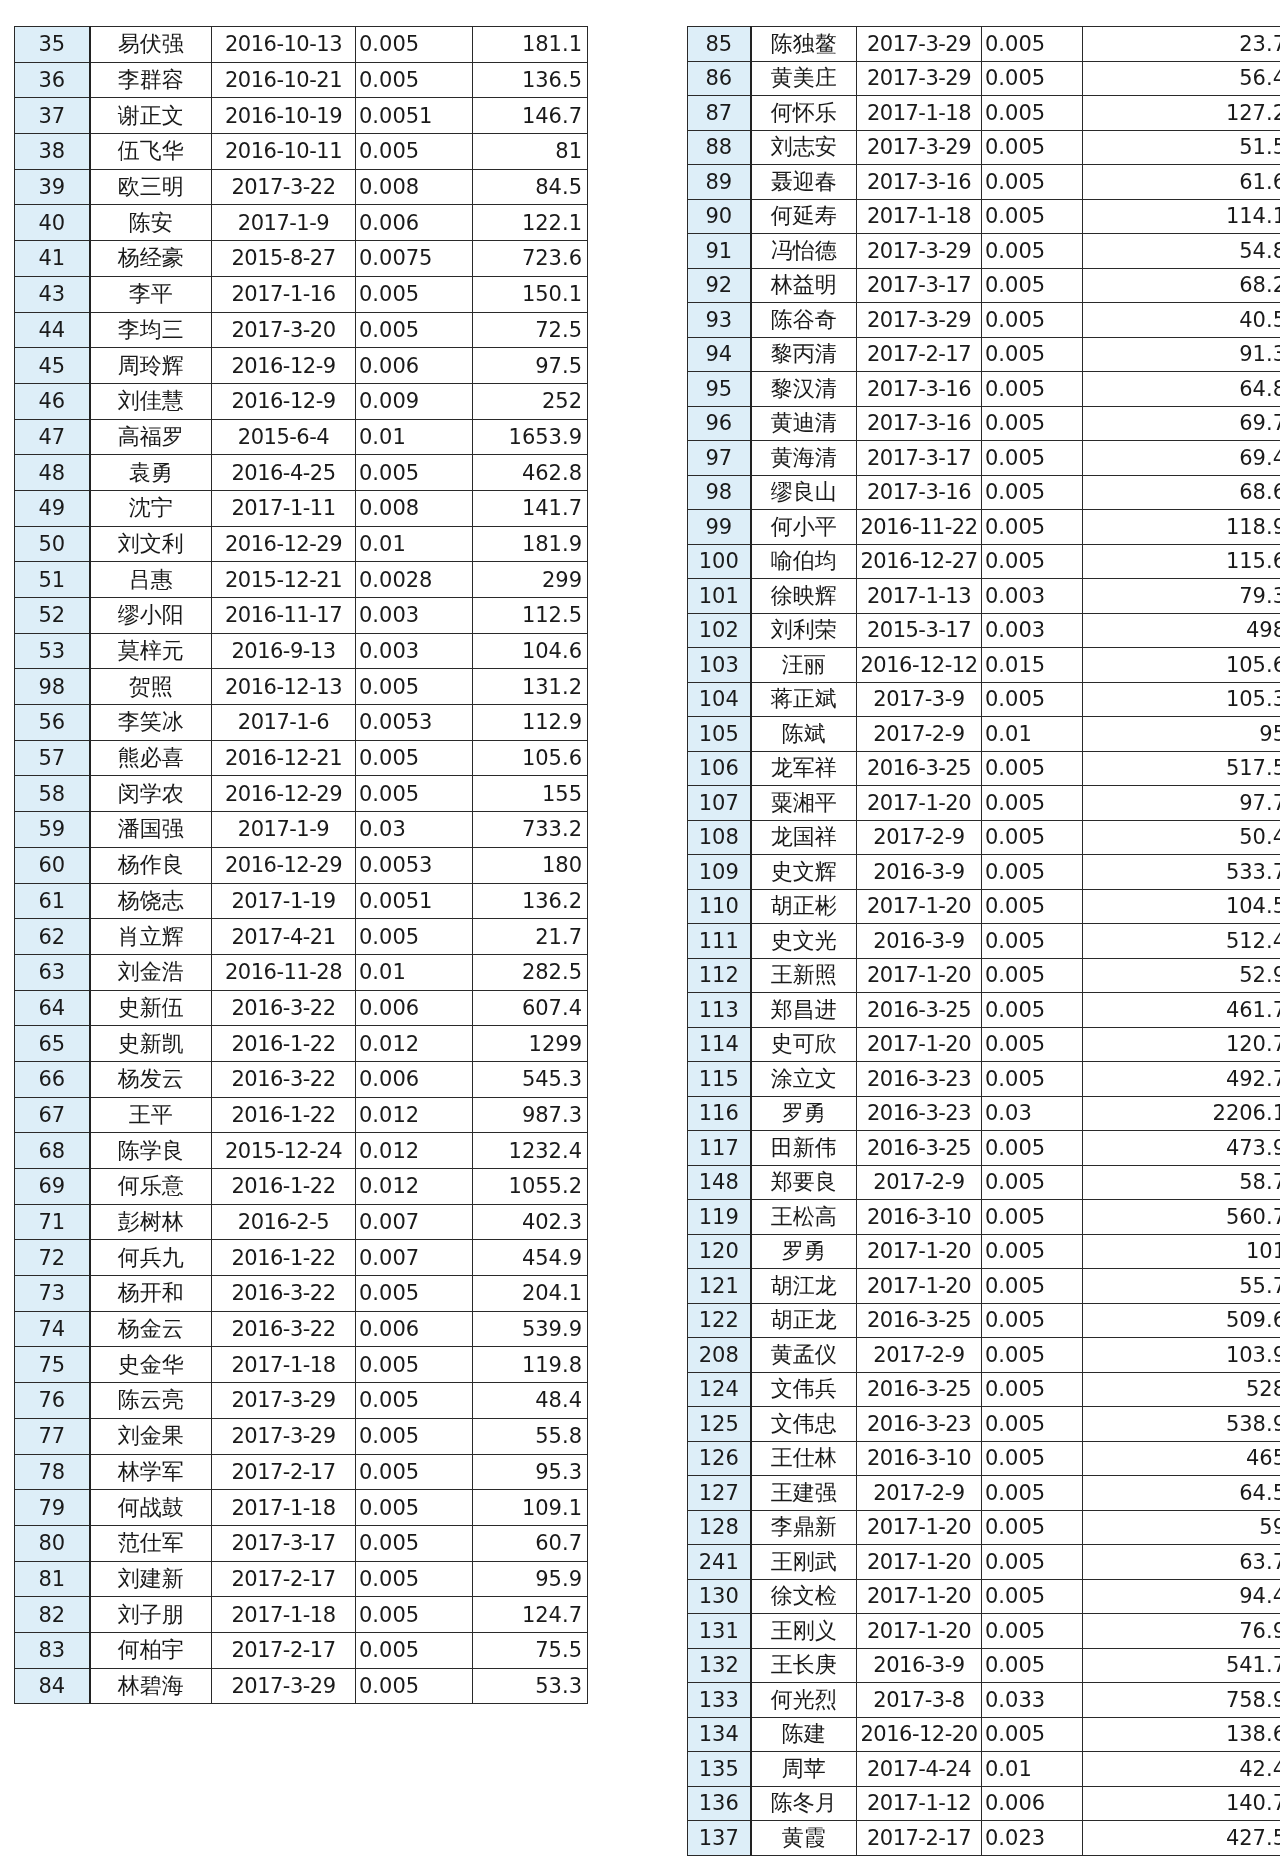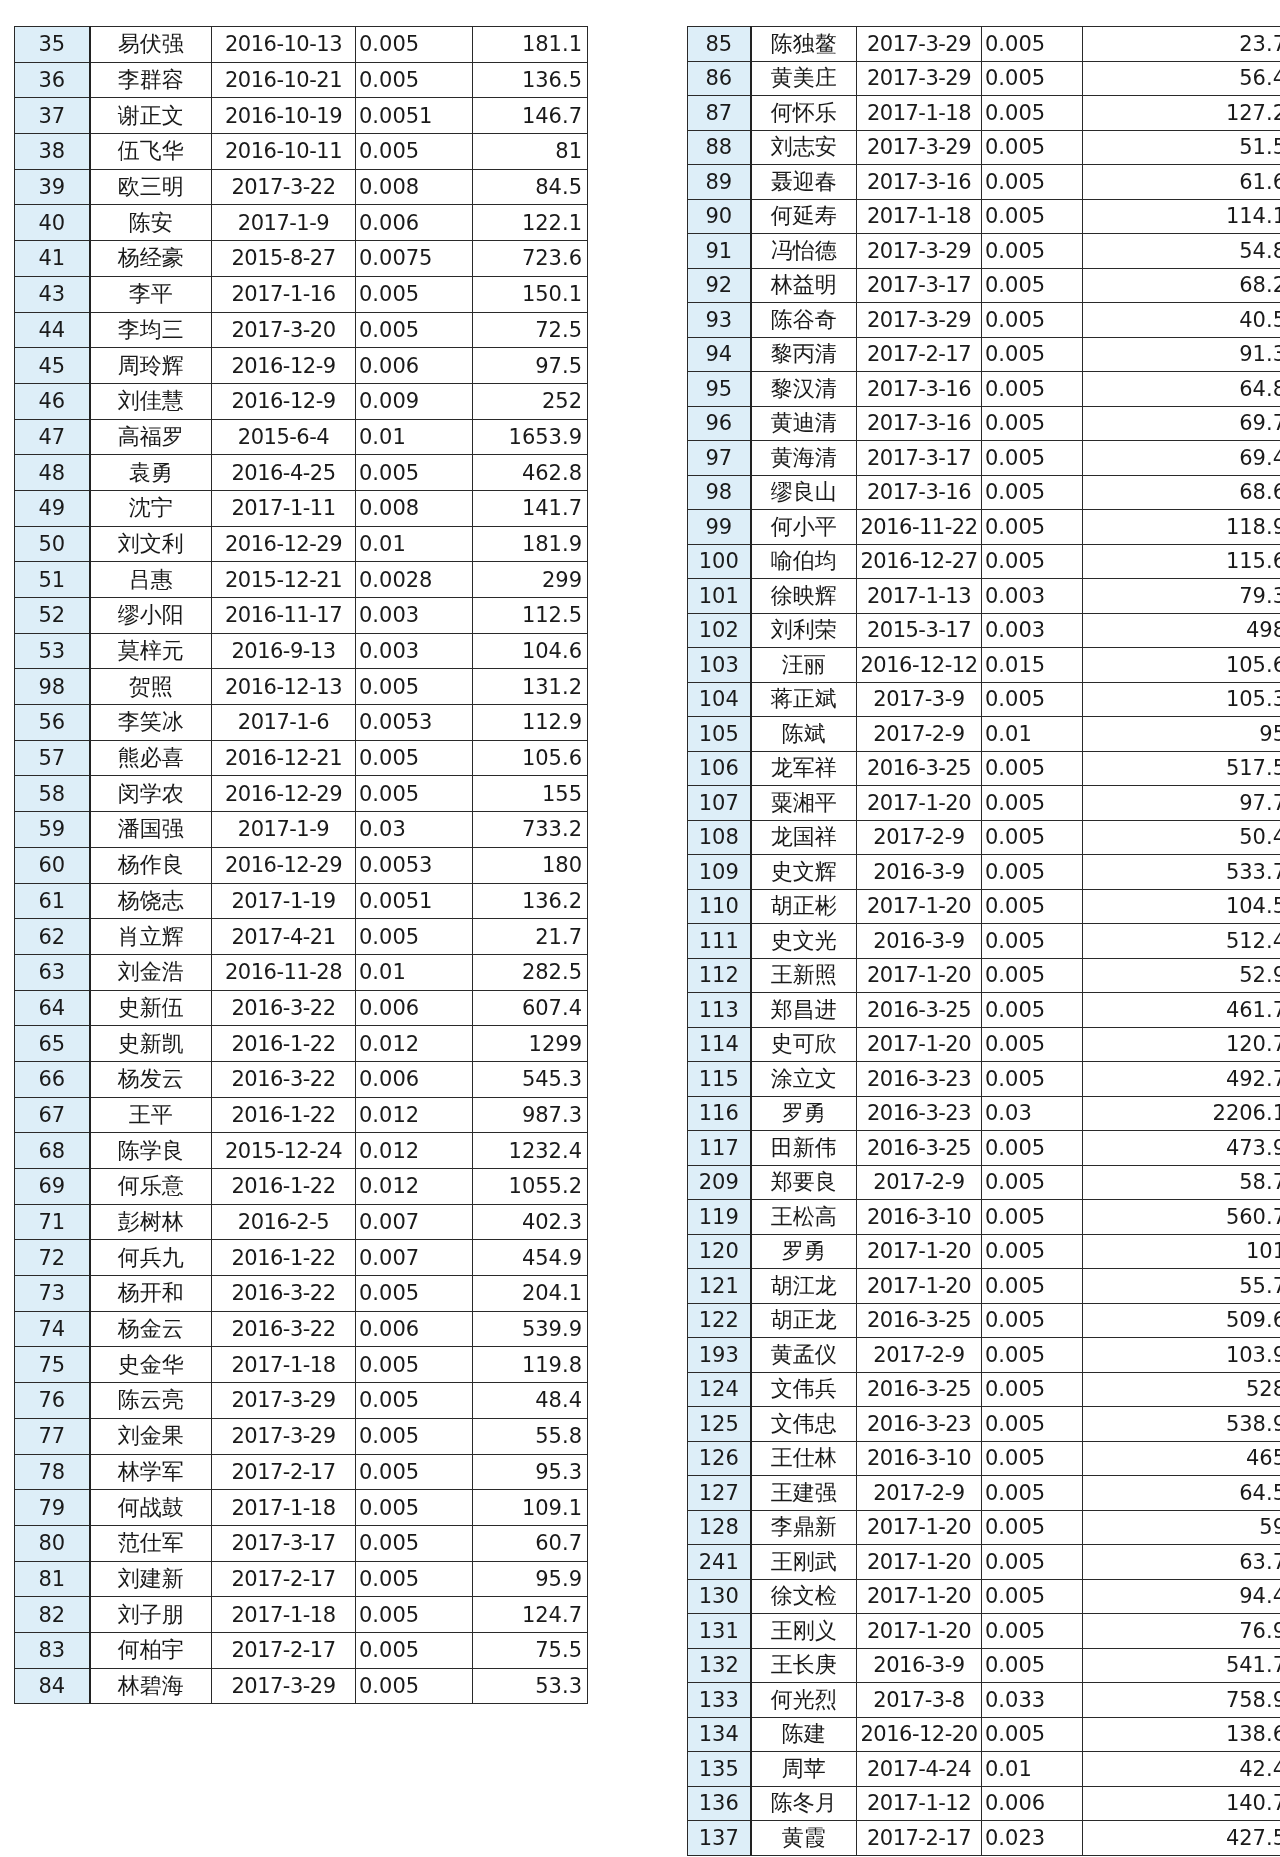--- a/index.html
+++ b/index.html
@@ -599,21 +599,21 @@
         <td class="amt">2206.1</td>
       </tr>
       <tr>
         <td class="idx">117</td>
         <td class="name">田新伟</td>
         <td class="date">2016-3-25</td>
         <td class="rate">0.005</td>
         <td class="amt">473.9</td>
       </tr>
       <tr>
-        <td class="idx">209</td>
+        <td class="idx">148</td>
         <td class="name">郑要良</td>
         <td class="date">2017-2-9</td>
         <td class="rate">0.005</td>
         <td class="amt">58.7</td>
       </tr>
       <tr>
         <td class="idx">119</td>
         <td class="name">王松高</td>
         <td class="date">2016-3-10</td>
         <td class="rate">0.005</td>
@@ -634,21 +634,21 @@
         <td class="amt">55.7</td>
       </tr>
       <tr>
         <td class="idx">122</td>
         <td class="name">胡正龙</td>
         <td class="date">2016-3-25</td>
         <td class="rate">0.005</td>
         <td class="amt">509.6</td>
       </tr>
       <tr>
-        <td class="idx">193</td>
+        <td class="idx">208</td>
         <td class="name">黄孟仪</td>
         <td class="date">2017-2-9</td>
         <td class="rate">0.005</td>
         <td class="amt">103.9</td>
       </tr>
       <tr>
         <td class="idx">124</td>
         <td class="name">文伟兵</td>
         <td class="date">2016-3-25</td>
         <td class="rate">0.005</td>

